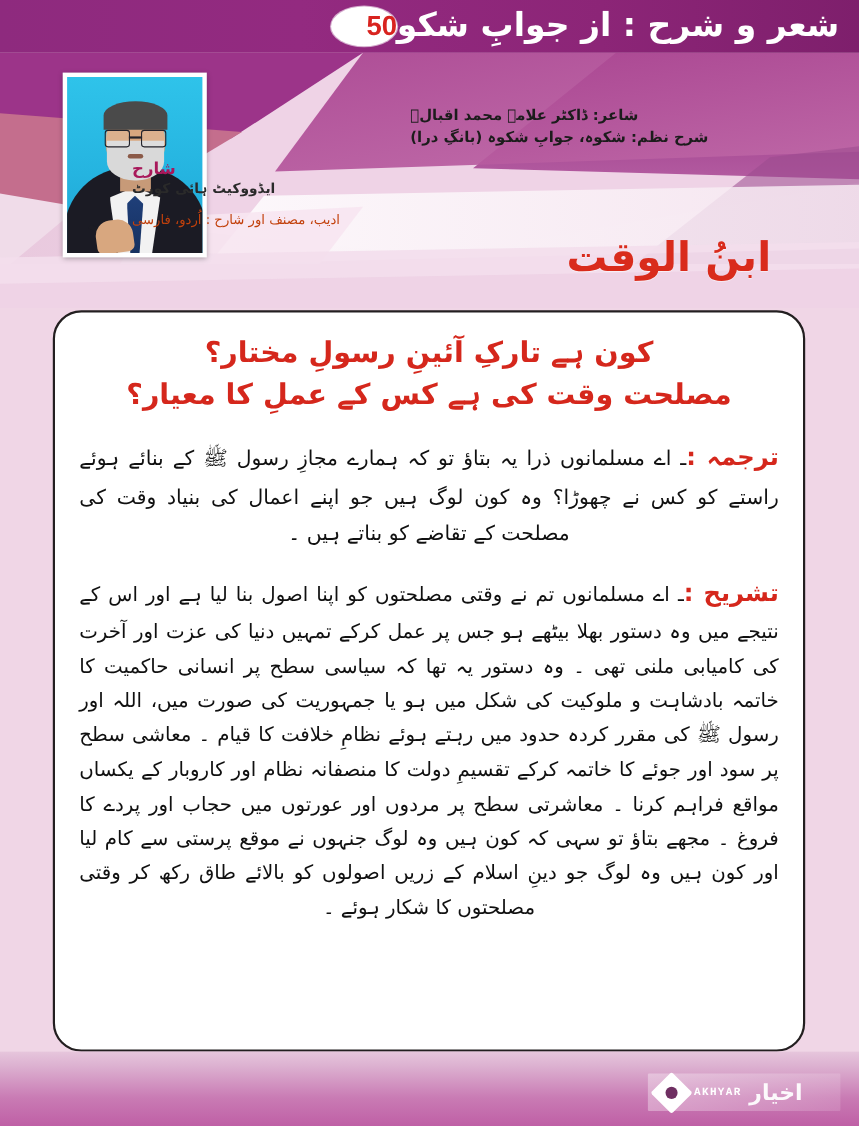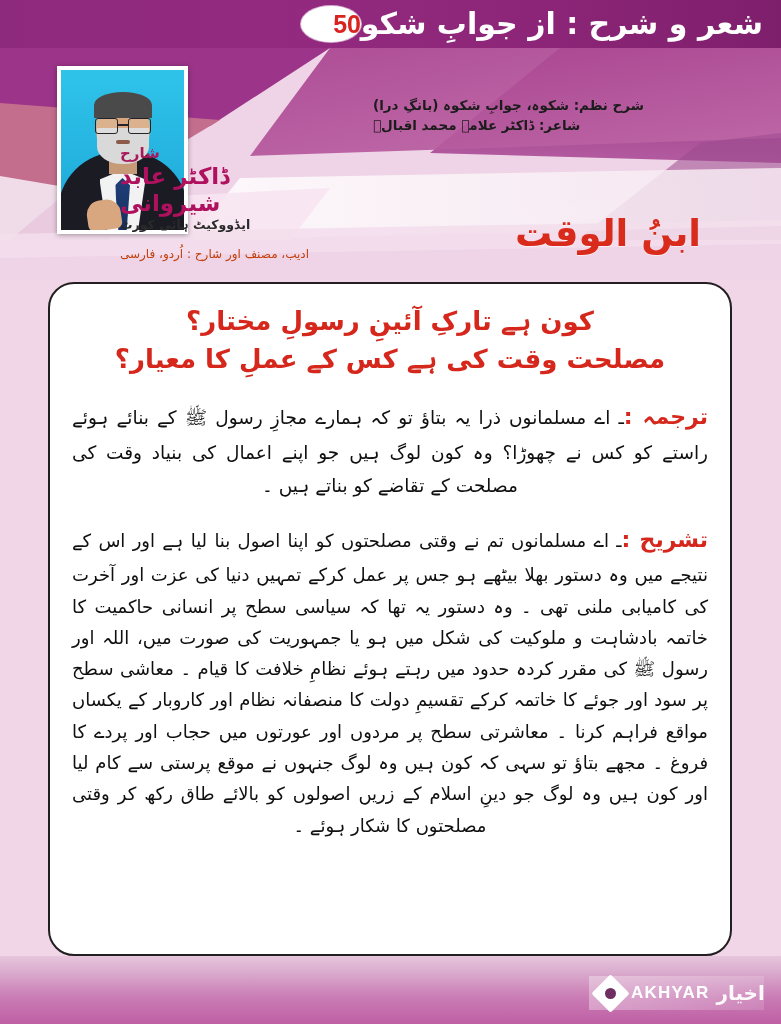--- a/index.html
+++ b/index.html
@@ -347,24 +347,24 @@
     border-radius: 2px;
   }
   .logo-diamond i {
     display: block;
     width: 11px; height: 11px;
     background: #6f2f62;
     border-radius: 50%;
   }
   .logo-word {
     color: #ffffff;
-    font-size: 17px;
+    font-size: 10px;
     font-weight: bold;
     letter-spacing: 1.2px;
-    font-family: Liberation Sans, sans-serif;
+    font-family: Liberation Mono, monospace;
   }
   .logo-urdu {
     color: #ffffff;
     font-size: 20px;
     font-weight: bold;
     font-family: "DejaVu Sans", sans-serif;
     direction: rtl;
     line-height: 1;
     opacity: 0.95;
   }
@@ -435,28 +435,27 @@
         <div class="p-bridge"></div>
         <div class="p-lens r"></div>
       </div>
       <div class="p-pen"></div>
       <div class="p-hand"></div>
     </div>
   </div>
 
   <div class="sharih-block">
     <div class="sharih-label">شارح</div>
-    <div class="sharih-name">ڈاکٹر عابد شیروانی</div>
     <div class="sharih-sub1">ایڈووکیٹ ہائی کورٹ</div>
     <div class="sharih-sub2">ادیب، مصنف اور شارح : اُردو، فارسی</div>
   </div>
 
   <div class="book-block">
+    <div class="book-line">شاعر: ڈاکٹر علامہ محمد اقبالؒ</div>
     <div class="book-line">شرح نظم: شکوہ، جوابِ شکوہ (بانگِ درا)</div>
-    <div class="book-line">شاعر: ڈاکٹر علامہ محمد اقبالؒ</div>
   </div>
 
   <div class="poem-title">ابنُ الوقت</div>
 
   <div class="content-card">
     <div class="couplet">
       <div>کون ہے تارکِ آئینِ رسولِ مختار؟</div>
       <div>مصلحت وقت کی ہے کس کے عملِ کا معیار؟</div>
     </div>
 

